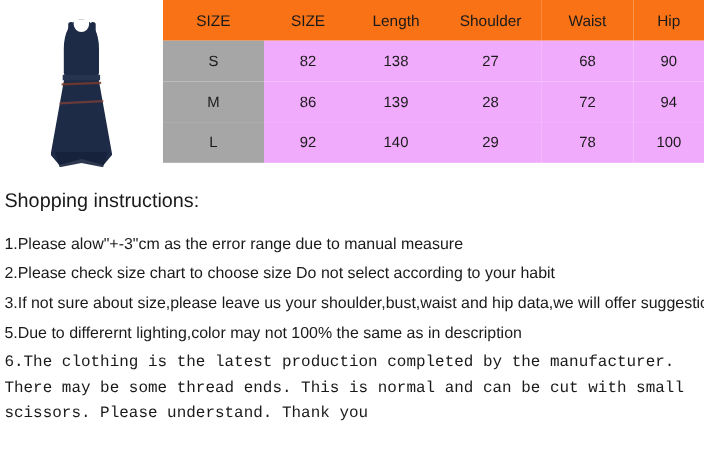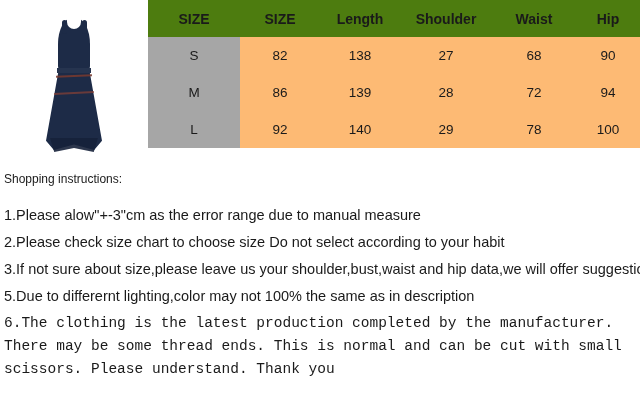--- a/index.html
+++ b/index.html
@@ -134,27 +134,27 @@
   }
   .size-table th,
   .size-table td {
     text-align: center;
     font-size: 13.5px;
     padding: 0;
     height: 37px;
     vertical-align: middle;
   }
   .size-table thead th {
-    background: #4d7c0f;
-    font-weight: bold;
+    background: #f97316;
+    font-weight: normal;
     color: #1a1a1a;
     font-size: 14px;
   }
   .size-table tbody td {
-    background: #fdba74;
+    background: #f0abfc;
     color: #1a1a1a;
   }
   .size-table tbody tr td.size-cell {
     background: #a6a6a6;
   }
   .size-table col.c-size { width: 92px; }
   .size-table col.c-bust { width: 80px; }
   .size-table col.c-len  { width: 80px; }
   .size-table col.c-sh   { width: 92px; }
   .size-table col.c-wa   { width: 84px; }
@@ -163,21 +163,21 @@
   
   .instructions {
     position: absolute;
     left: 0;
     top: 172px;
     width: 640px;
     padding: 0 4px;
     box-sizing: border-box;
   }
   .instructions .title {
-    font-size: 12px;
+    font-size: 18px;
     color: #1a1a1a;
     margin: 0 0 18px 0;
   }
   .instructions .line {
     font-size: 14.5px;
     color: #1a1a1a;
     line-height: 23px;
     margin: 0 0 4px 0;
     white-space: nowrap;
   }

